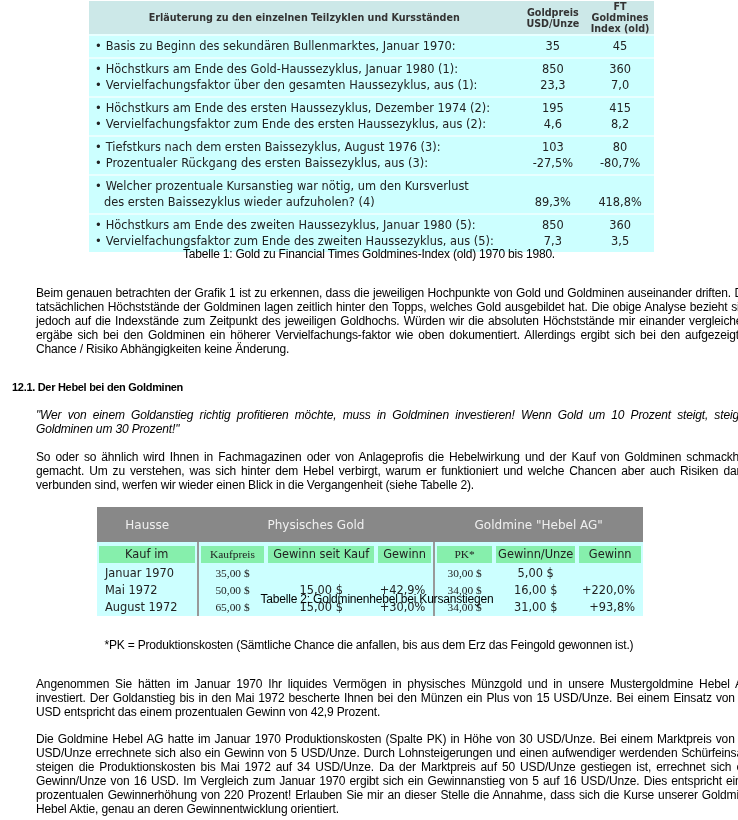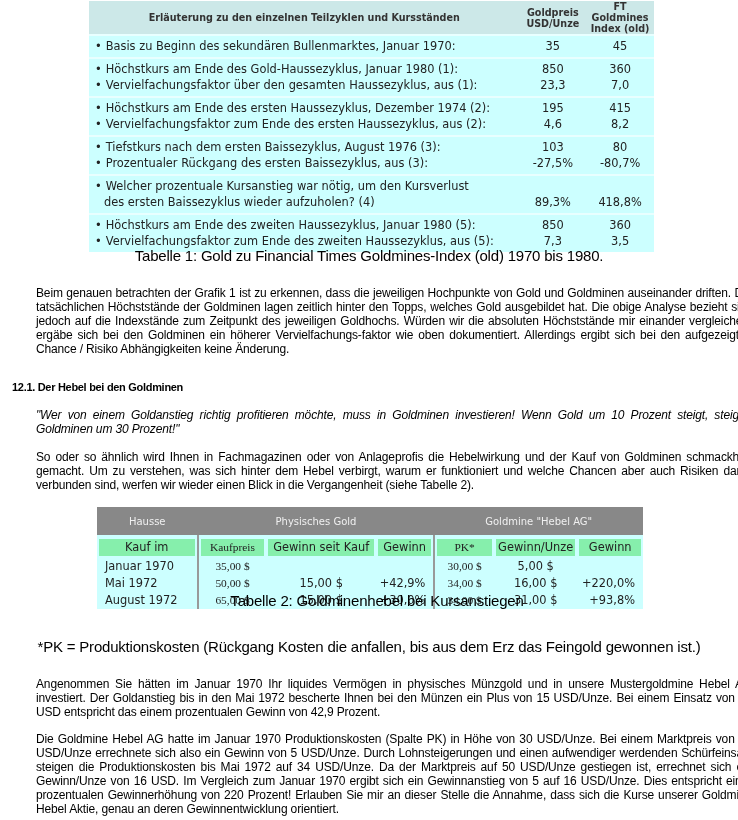--- a/index.html
+++ b/index.html
@@ -18,34 +18,34 @@
   .t1 tbody tr.grp td { background: #ccffff; border-top: 2px solid #e8ffff; vertical-align: top; }
   .t1 .desc-cell { width: 430px; padding: 2px 0 3px 6px !important; line-height: 16px; }
   .t1 .num-cell { text-align: center; line-height: 16px; padding: 2px 0 3px 0 !important; }
   .t1 .num-cell.c1 { width: 67px; }
   .t1 .num-cell.c2 { width: 68px; }
   .t1 .bul::before { content: "\2022"; margin-right: 4px; }
   .t1 .cont { padding-left: 9px; display: block; }
   .t1 .num-bottom { vertical-align: bottom !important; }
 
   .caption { position: absolute; left: 0; width: 738px; text-align: center;
-             font-size: 15px; letter-spacing: -0.2px; }
+             font-size: 12px; letter-spacing: -0.2px; }
 
   .para { position: absolute; left: 12px; width: 716px; font-size: 12px;
           line-height: 14px; text-align: justify; letter-spacing: -0.15px; margin-left: 24px; }
   .para.italic { font-style: italic; }
   .heading { position: absolute; left: 12px; font-size: 11px; font-weight: bold; letter-spacing: -0.3px; }
 
   
   .t2 { position: absolute; left: 97px; top: 507px; width: 546px;
         border-collapse: collapse; font-family: "DejaVu Sans", sans-serif;
         font-size: 11.4px; color: #222; }
   .t2 td, .t2 th { padding: 0; }
   .t2 .grouphead th { background: #888888; color: #f0f0f0; font-weight: normal;
-                      height: 28px; text-align: center; font-size: 10px; }
+                      height: 35px; text-align: center; font-size: 12px; }
   .t2 .colhead th { font-weight: normal; height: 18px; }
   .t2 .colhead th span { display: inline-block; background: #86efac; width: 100%; line-height: 17px; }
   .t2 tbody td { background: #ccffff; height: 17px; line-height: 17px; }
   .t2 .colhead th { background: #ccffff; padding: 3px 2px 2px 2px; }
   .t2 .sep { border-left: 2px solid #999999; font-family: Liberation Serif, serif; }
   .t2 .bottom td { border-bottom: 2px solid #999999; }
   .t2 .l { text-align: left; padding-left: 8px; }
   .t2 .c { text-align: center; }
   .t2 .r { text-align: right; padding-right: 8px; }
 </style>
@@ -199,17 +199,17 @@
       <td class="c">15,00 $</td>
       <td class="r">+30,0%</td>
       <td class="c sep">34,00 $</td>
       <td class="c">31,00 $</td>
       <td class="r">+93,8%</td>
     </tr>
   </tbody>
 </table>
 
 <div class="caption" style="top:592px;padding-left:8px;">Tabelle 2: Goldminenhebel bei Kursanstiegen</div>
-<div class="caption" style="top:638px;">*PK = Produktionskosten (Rückgang Kosten die anfallen, bis aus dem Erz das Feingold gewonnen ist.)</div>
+<div class="caption" style="top:638px;">*PK = Produktionskosten (Sämtliche Chance die anfallen, bis aus dem Erz das Feingold gewonnen ist.)</div>
 
 <div class="para" style="top:677px;">Angenommen Sie hätten im Januar 1970 Ihr liquides Vermögen in physisches Münzgold und in unsere Mustergoldmine Hebel AG investiert. Der Goldanstieg bis in den Mai 1972 bescherte Ihnen bei den Münzen ein Plus von 15 USD/Unze. Bei einem Einsatz von 35 USD entspricht das einem prozentualen Gewinn von 42,9 Prozent.</div>
 
 <div class="para" style="top:732px;">Die Goldmine Hebel AG hatte im Januar 1970 Produktionskosten (Spalte PK) in Höhe von 30 USD/Unze. Bei einem Marktpreis von 35 USD/Unze errechnete sich also ein Gewinn von 5 USD/Unze. Durch Lohnsteigerungen und einen aufwendiger werdenden Schürfeinsatz steigen die Produktionskosten bis Mai 1972 auf 34 USD/Unze. Da der Marktpreis auf 50 USD/Unze gestiegen ist, errechnet sich ein Gewinn/Unze von 16 USD. Im Vergleich zum Januar 1970 ergibt sich ein Gewinnanstieg von 5 auf 16 USD/Unze. Dies entspricht einer prozentualen Gewinnerhöhung von 220 Prozent! Erlauben Sie mir an dieser Stelle die Annahme, dass sich die Kurse unserer Goldmine Hebel Aktie, genau an deren Gewinnentwicklung orientiert.</div>
 
 </body></html>

